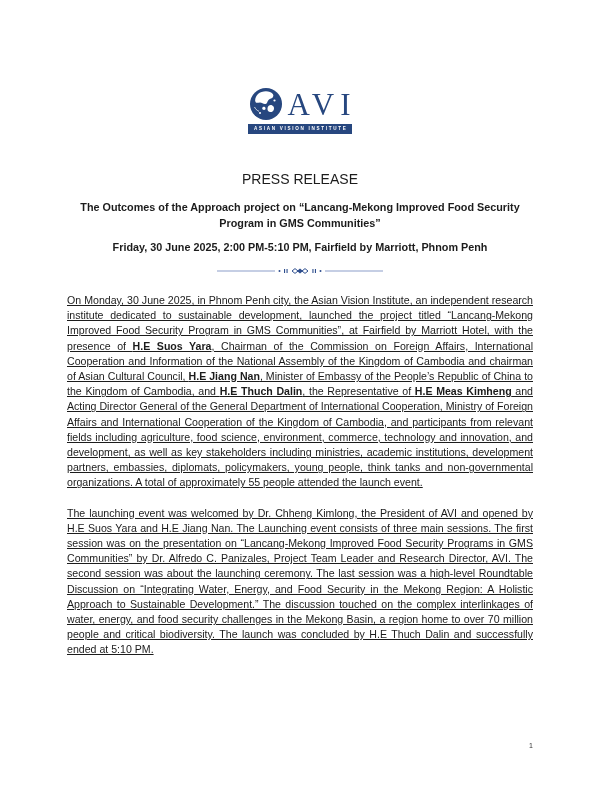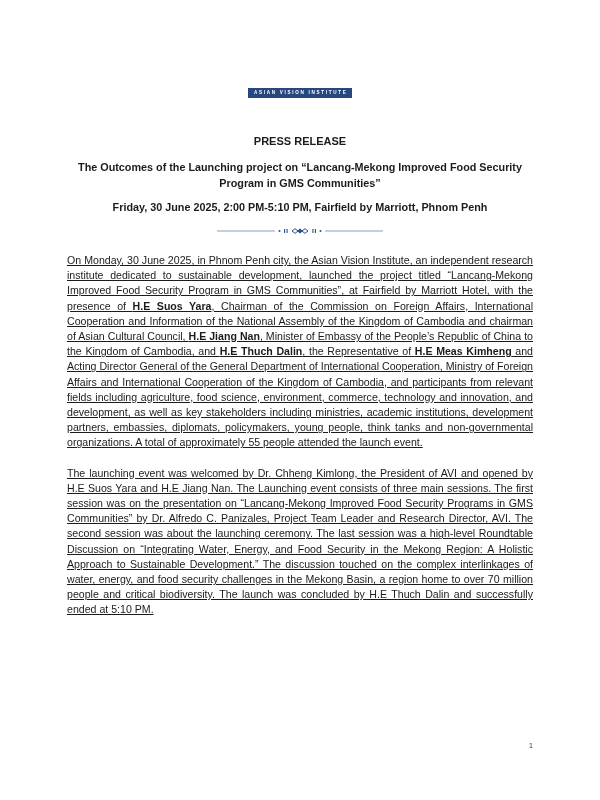--- a/index.html
+++ b/index.html
@@ -39,21 +39,21 @@
     color: #fff;
     height: 10px; line-height: 10px;
     font-size: 4.6px; font-weight: bold;
     letter-spacing: 1.7px; text-indent: 1.7px;
     text-align: center; white-space: nowrap;
   }
   
   .kicker {
     margin-top: 37px;
     text-align: center;
-    font-weight: bold; font-size: 11px;
+    font-weight: normal; font-size: 14px;
   }
   .doc-title {
     margin: 12px auto 0 auto;
     max-width: 478px;
     text-align: center;
     font-weight: bold; font-size: 10.8px; line-height: 16px;
   }
   .dateline {
     margin-top: 10px;
     text-align: center;
@@ -77,26 +77,40 @@
     top: 742px; right: 67px;
     font-size: 7px; color: #333;
   }
 </style>
 </head>
 <body>
 
 <div class="page">
 
   <header class="logo-block">
+    <div class="logo-row">
+      <span style="display:inline-flex;">
+        <svg width="34" height="34" viewBox="0 0 34 34" aria-hidden="true">
+          <circle cx="17" cy="17" r="16" fill="#27477F"></circle>
+          <path d="M9 7 C12 4.5 17 3.5 21 5 C24 6.2 25 8 24 10 C23.2 11.6 21 11.5 19.5 13 C18 14.5 18.5 16.5 16.5 17 C14.5 17.5 13 15.5 11 15.5 C9 15.5 7.5 16.5 6.5 15 C5.5 13.3 6.5 9.5 9 7 Z" fill="#fff"></path>
+          <path d="M20 18.5 C21.5 17.5 23.5 18 24.5 19.5 C25.5 21 25 23.5 23.5 24.5 C22 25.5 19.5 25 18.8 23.5 C18.1 22 18.5 19.5 20 18.5 Z" fill="#fff"></path>
+          <path d="M14 20 C15 19.5 16.2 20 16.5 21 C16.8 22 16 23 15 23 C14 23 13.2 22.3 13.2 21.3 C13.2 20.7 13.5 20.3 14 20 Z" fill="#fff"></path>
+          <circle cx="25.5" cy="13.5" r="1.1" fill="#fff"></circle>
+          <circle cx="11" cy="26" r="1" fill="#fff"></circle>
+          <path d="M5.5 20 C6.5 22 8 23.5 10 24.3" stroke="#fff" stroke-width="0.8" fill="none"></path>
+        </svg>
+      </span>
+      <span class="logo-acronym">AVI</span>
+    </div>
     <div class="logo-bar">ASIAN VISION INSTITUTE</div>
   </header>
 
   <div class="kicker">PRESS RELEASE</div>
 
-  <h1 class="doc-title">The Outcomes of the Launching project on “Lancang-Mekong Improved Food Security Program in GMS Communities”</h1>
+  <h1 class="doc-title">The Outcomes of the Approach project on “Lancang-Mekong Improved Food Security Program in GMS Communities”</h1>
 
   <div class="dateline">Friday, 30 June 2025, 2:00 PM-5:10 PM, Fairfield by Marriott, Phnom Penh</div>
 
   <div class="divider">
     <svg width="170" height="10" viewBox="0 0 170 10" aria-hidden="true">
       <line x1="2" y1="5" x2="60" y2="5" stroke="#3D5CA6" stroke-width="0.7" opacity="0.85"></line>
       <line x1="110" y1="5" x2="168" y2="5" stroke="#3D5CA6" stroke-width="0.7" opacity="0.85"></line>
       <circle cx="64.5" cy="5" r="1" fill="#2E4E8E"></circle>
       <rect x="69" y="3" width="1.1" height="4" fill="#2E4E8E"></rect>
       <rect x="71.5" y="3" width="1.1" height="4" fill="#2E4E8E"></rect>

